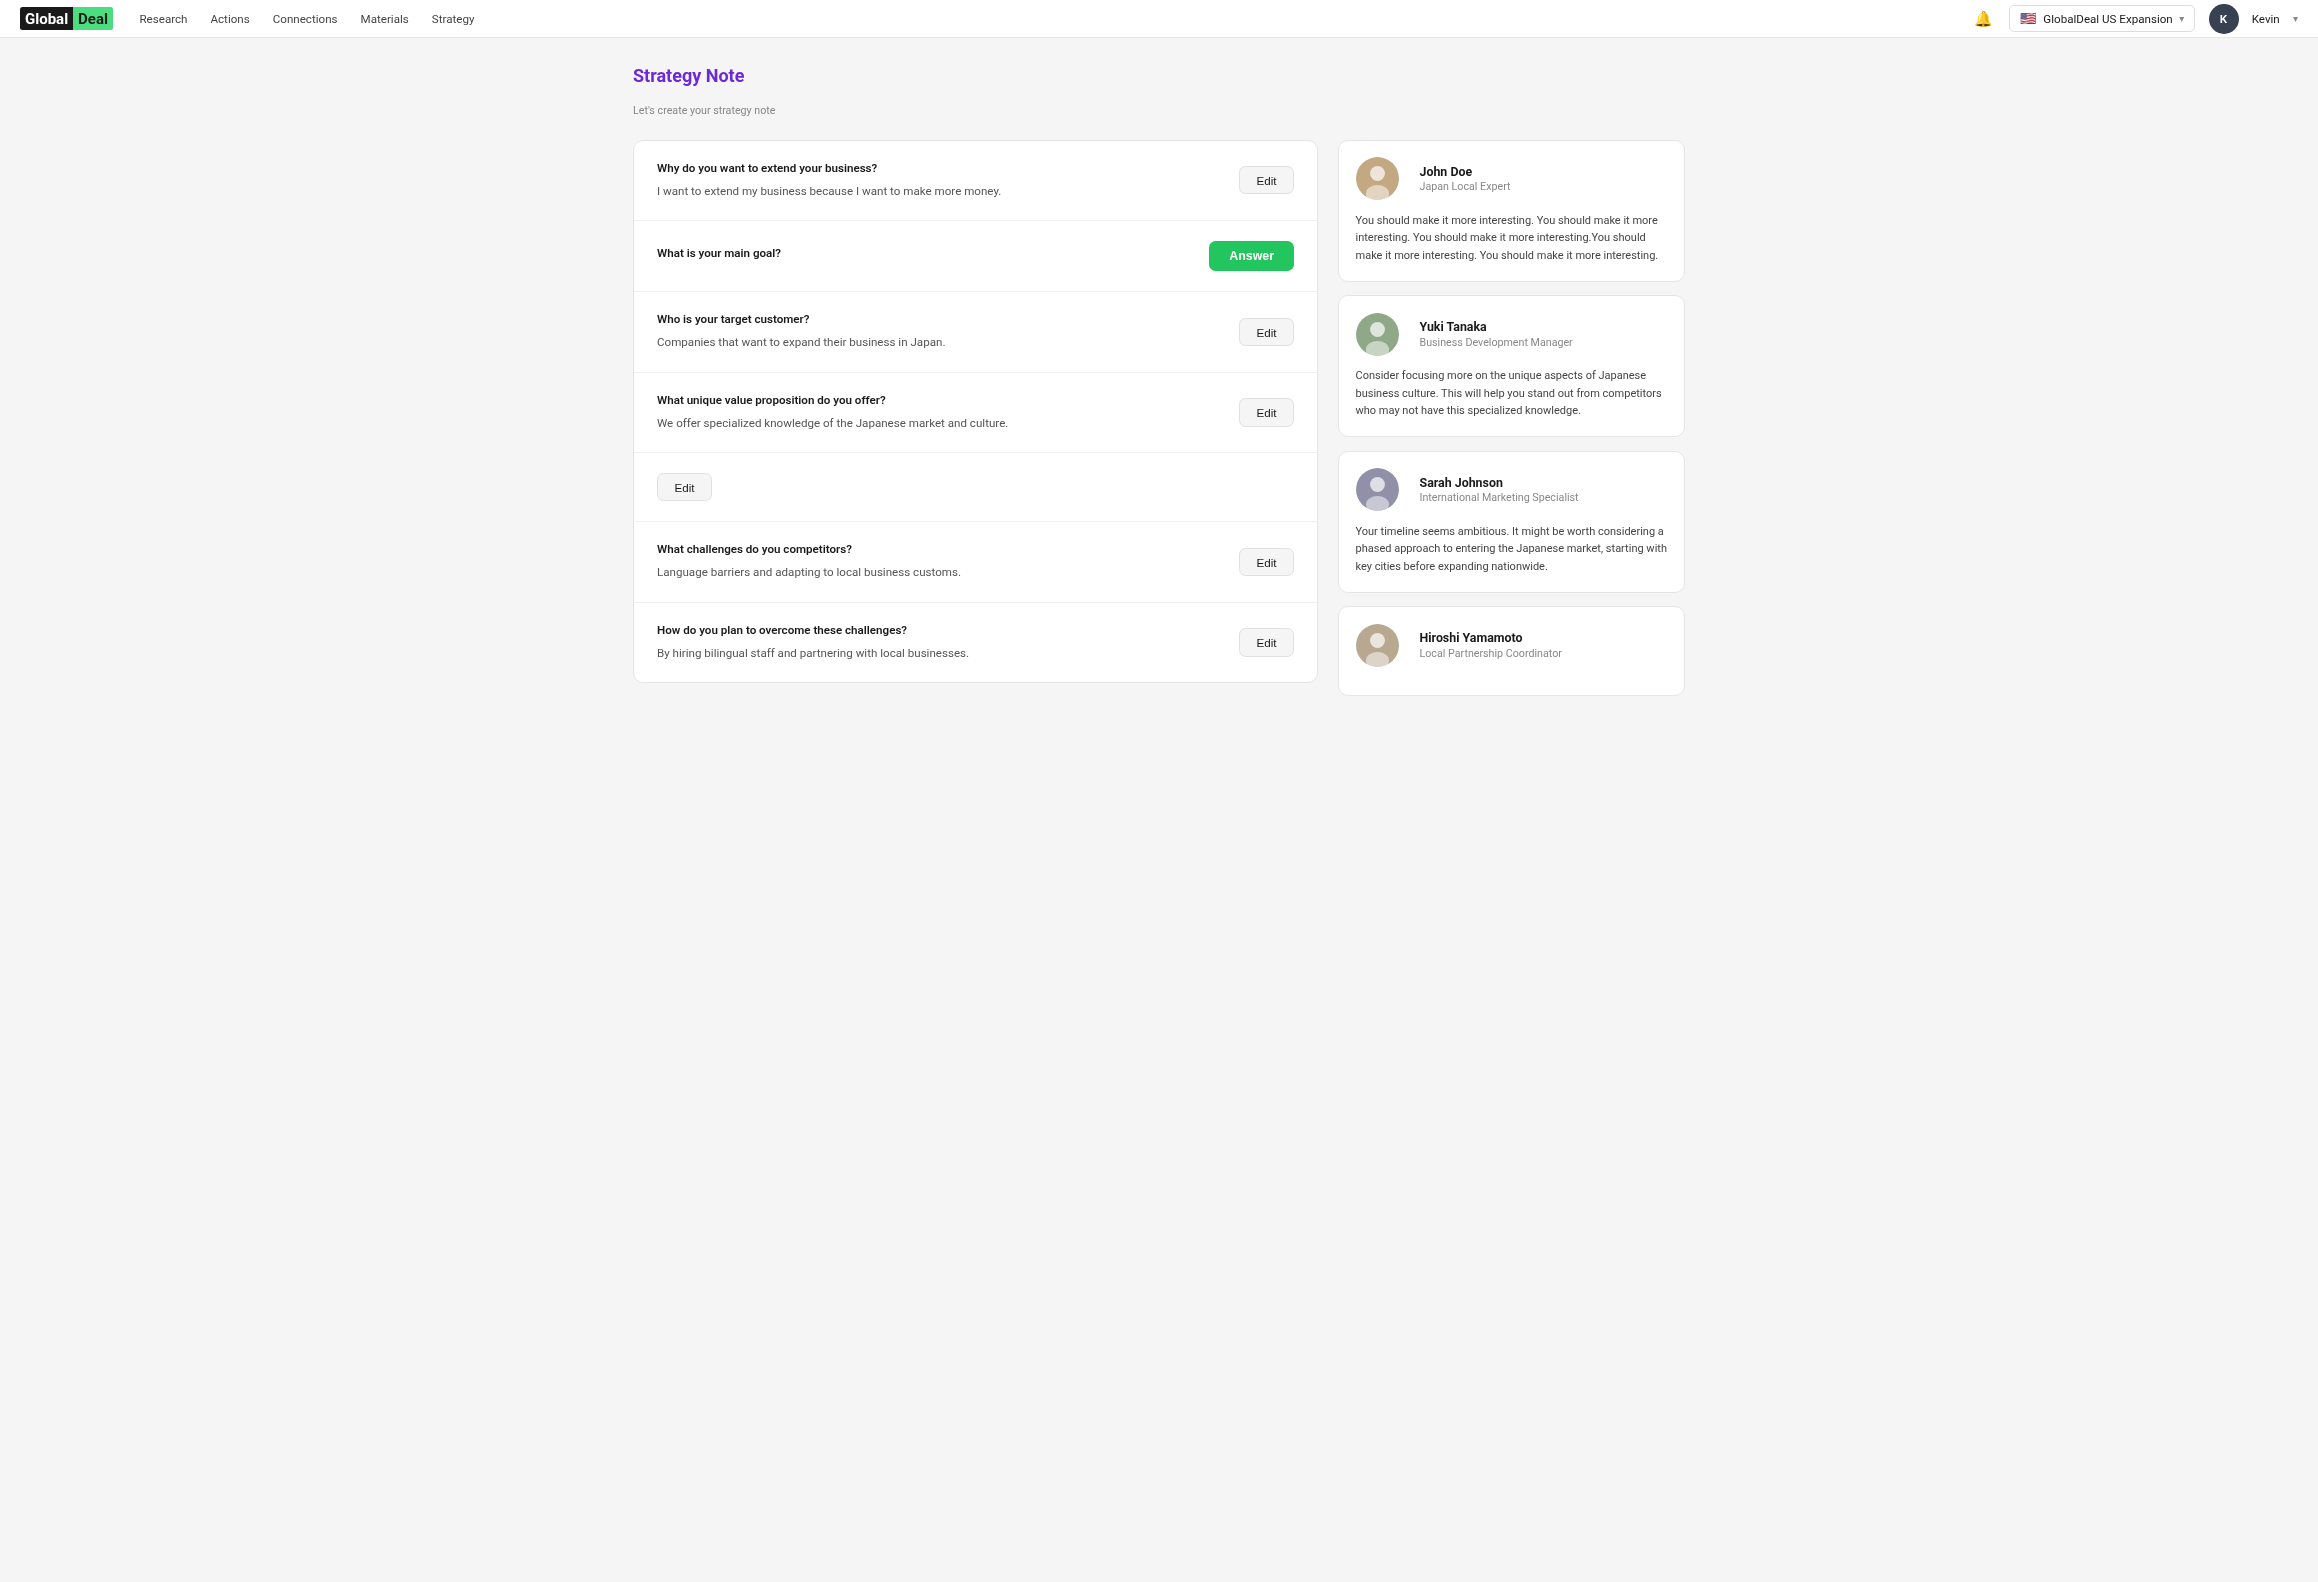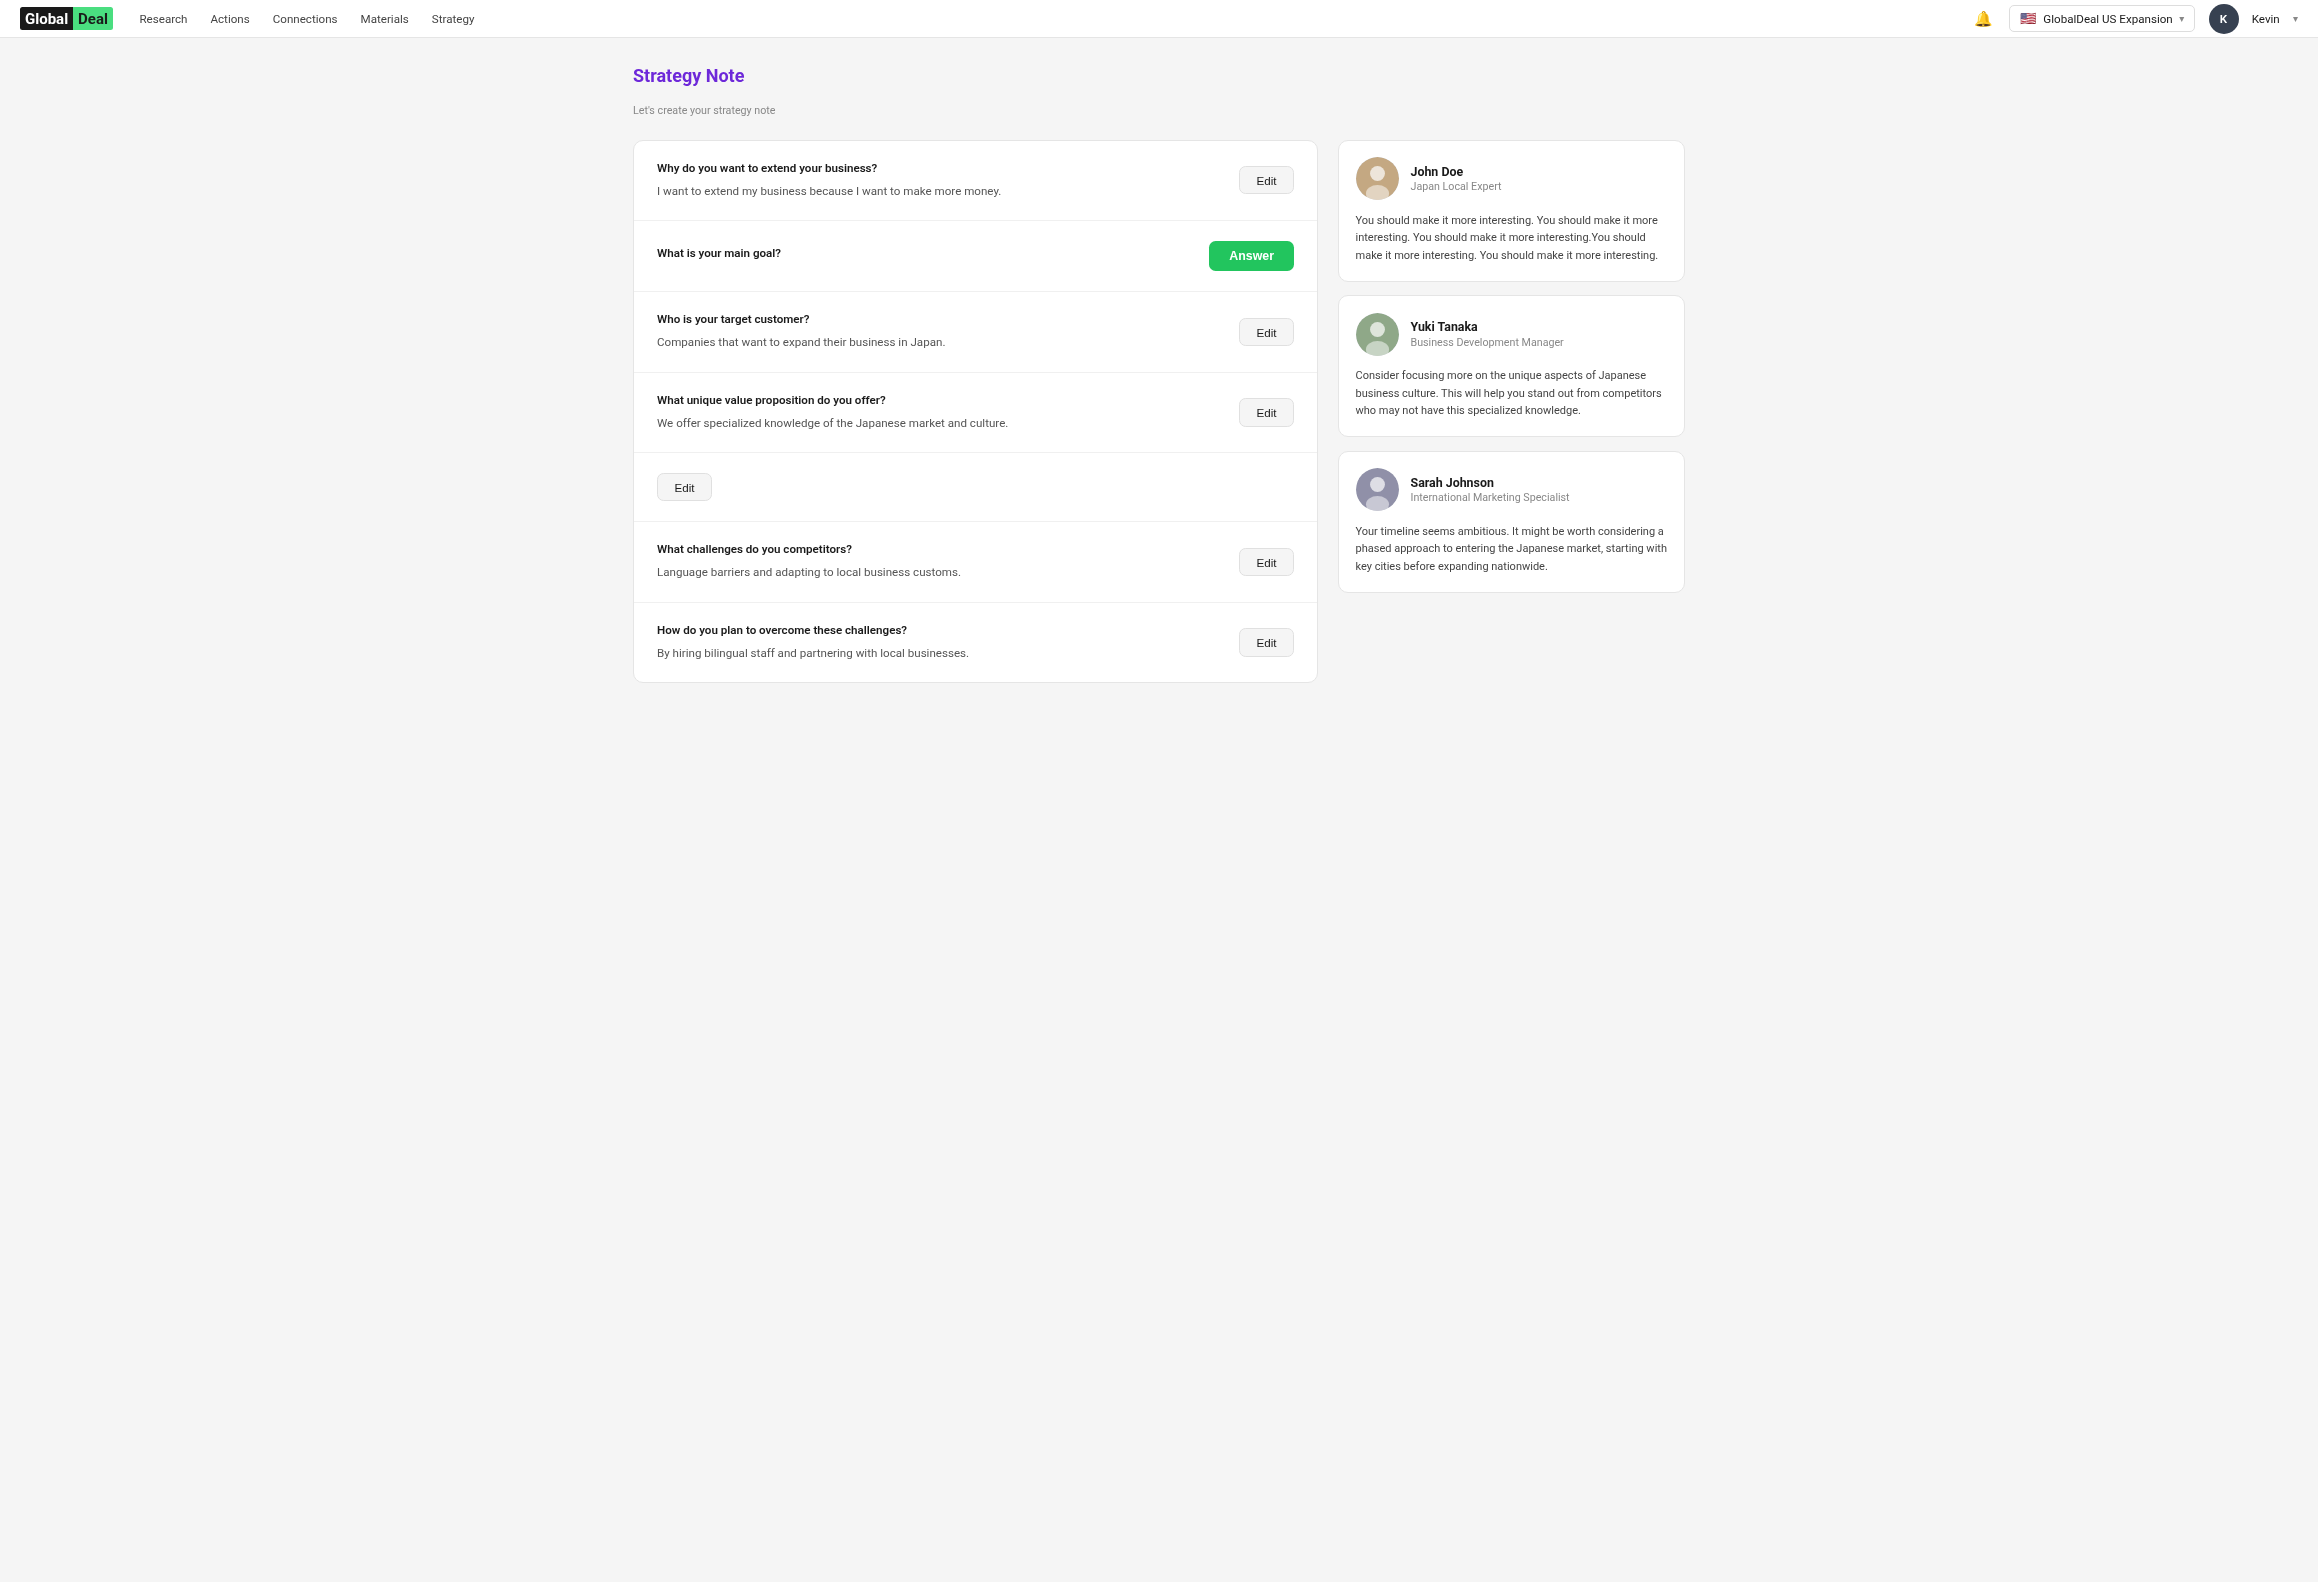--- a/index.html
+++ b/index.html
@@ -236,21 +236,21 @@
     .advisor-card {
       background: #fff;
       border-radius: 10px;
       border: 0.8px solid #e5e5e5;
       padding: 16.5px;
     }
 
     .advisor-header {
       display: flex;
       align-items: center;
-      gap: 12px;
+      gap: 21px;
       margin-bottom: 11.6px;
     }
 
     .advisor-avatar {
       width: 43px;
       height: 43px;
       border-radius: 50%;
       overflow: hidden;
       flex-shrink: 0;
       background: #d1d5db;
@@ -410,16 +410,31 @@
       <ellipse cx="26" cy="44" rx="14" ry="10" fill="rgba(255,255,255,0.5)"></ellipse>
     </svg>
             </div>
             <div class="advisor-info">
               <div class="advisor-name">Sarah Johnson</div>
               <div class="advisor-role">International Marketing Specialist</div>
             </div>
           </div>
           <div class="advisor-comment">Your timeline seems ambitious. It might be worth considering a phased approach to entering the Japanese market, starting with key cities before expanding nationwide.</div>
         </div>
+        <div class="advisor-card">
+          <div class="advisor-header">
+            <div class="advisor-avatar">
+              <svg viewBox="0 0 52 52" xmlns="http://www.w3.org/2000/svg">
+      <rect width="52" height="52" rx="26" fill="#b8a890"></rect>
+      <circle cx="26" cy="20" r="9" fill="rgba(255,255,255,0.7)"></circle>
+      <ellipse cx="26" cy="44" rx="14" ry="10" fill="rgba(255,255,255,0.5)"></ellipse>
+    </svg>
+            </div>
+            <div class="advisor-info">
+              <div class="advisor-name">Hiroshi Yamamoto</div>
+              <div class="advisor-role">Local Partnership Coordinator</div>
+            </div>
+          </div>
+        </div>
       </div>
   </div>
 </div>
 
 
 </body></html>

